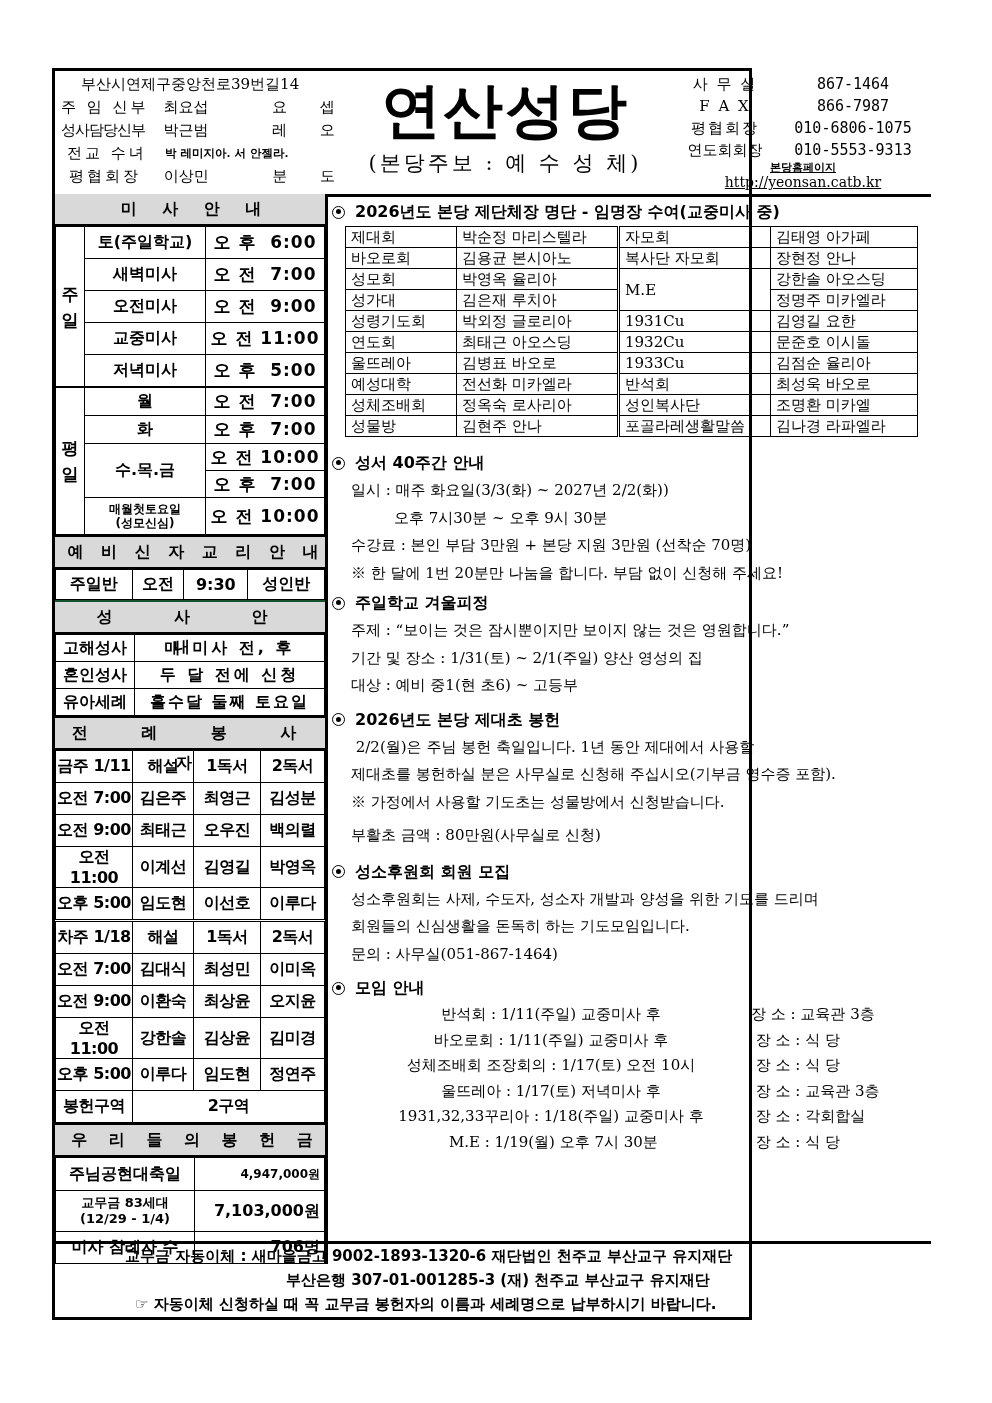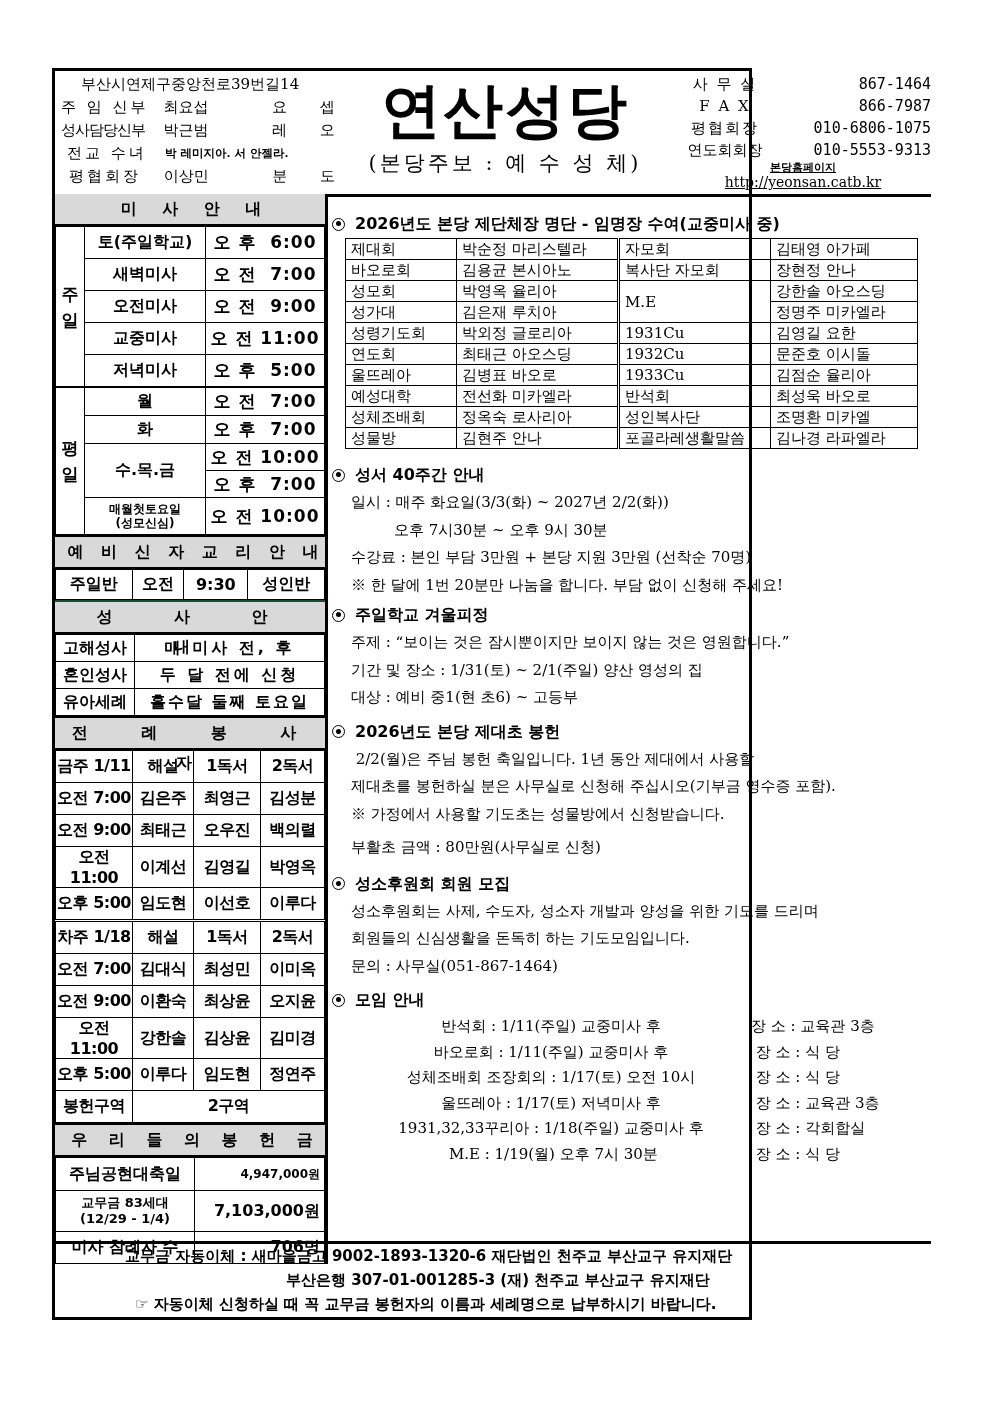--- a/index.html
+++ b/index.html
@@ -12,21 +12,21 @@
   .hdr-row { display:flex; }
   .hdr-row .k { width:104px; letter-spacing:3px; }
   .hdr-row .n { width:110px; }
   .hdr-row .b { width:80px; letter-spacing:14px; }
   .hdr-row .small { font-size:11.5px; font-weight:bold; }
   .title { position:absolute; left:300px; top:0px; width:300px; text-align:center; font-family:"DejaVu Sans", sans-serif; font-weight:bold; font-size:60px; line-height:78px; letter-spacing:2px; }
   .subtitle { position:absolute; left:290px; top:78px; width:320px; text-align:center; font-size:21px; letter-spacing:3px; }
   .hdr-right { position:absolute; left:620px; top:2px; width:256px; font-size:15px; line-height:22px; }
   .hdr-right .r { display:flex; }
   .hdr-right .k { width:100px; text-align:center; letter-spacing:2px; }
-  .hdr-right .v { flex:1; text-align:right; font-family:"DejaVu Sans Mono", monospace; }
+  .hdr-right .v { flex:1; text-align:center; font-family:"DejaVu Sans Mono", monospace; }
   .hp { text-align:center; font-size:11px; line-height:13px; margin-top:0px; }
   .hp .lbl { text-decoration:underline; font-weight:bold; }
   .hp .url { font-size:14px; line-height:16px; text-decoration:underline; }
   
   .leftcol { position:absolute; left:0; top:123px; width:270px; border-right:3px solid #000; font-family:"DejaVu Sans", sans-serif; font-weight:bold; }
   .lc-head { background:#d9d9d9; border-bottom:2px solid #000; text-align:center; font-size:16px; height:30px; line-height:30px; letter-spacing:10px;padding-left:12px; }
   table.lt { border-collapse:collapse; width:100%; }
   table.lt td { border:1px solid #000; text-align:center; font-size:16px; padding:0; }
   .mass td { height:31px; }
   .mass .side { width:28px; font-size:17px; line-height:26px; }
@@ -276,21 +276,21 @@
       <tr>
             <td style="height:28px">미사 참례자 수</td>
             <td style="text-align:right;padding-right:4px;font-size:16px">706명</td>
           </tr>
     </tbody>
       </table>
   </div>
 
   <div class="rightcol">
     <div class="sec">
-      <div class="sec-title" style="padding-top:16px">
+      <div class="sec-title" style="padding-top:4px">
           <span class="bullet"></span>
           <span>2026년도 본당 제단체장 명단 - 임명장 수여(교중미사 중)</span>
         </div>
       <table class="rt">
         <tbody>
             <tr>
               <td style="width:100px">제대회</td>
               <td style="width:150px">박순정 마리스텔라</td>
               <td class="dbl" style="width:140px">자모회</td>
               <td>김태영 아가페</td>

